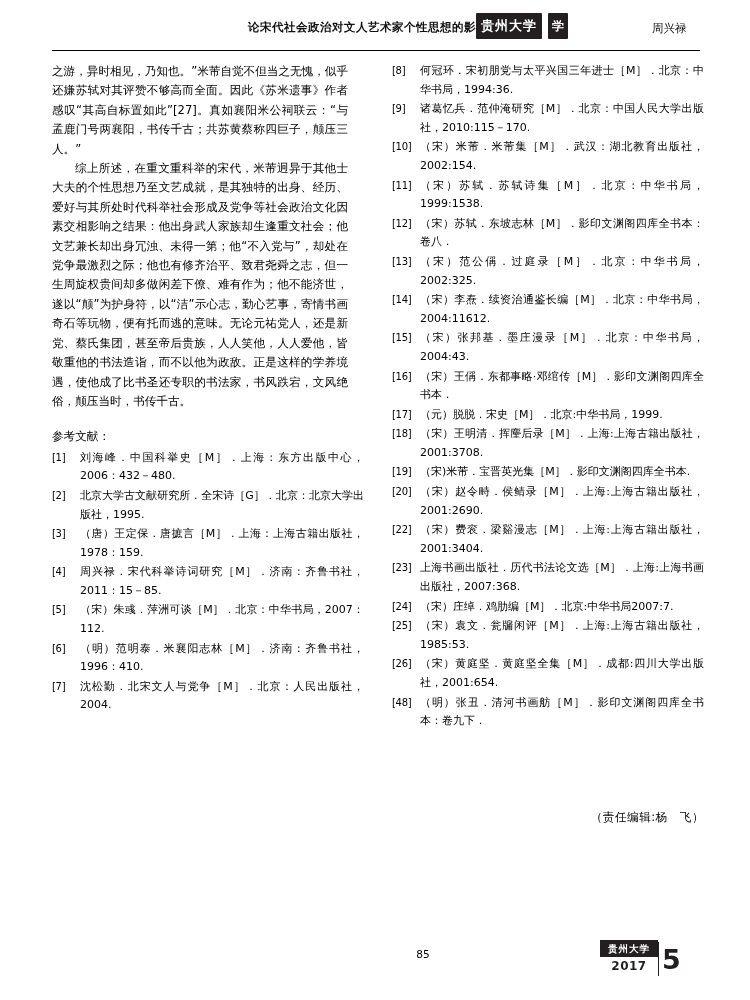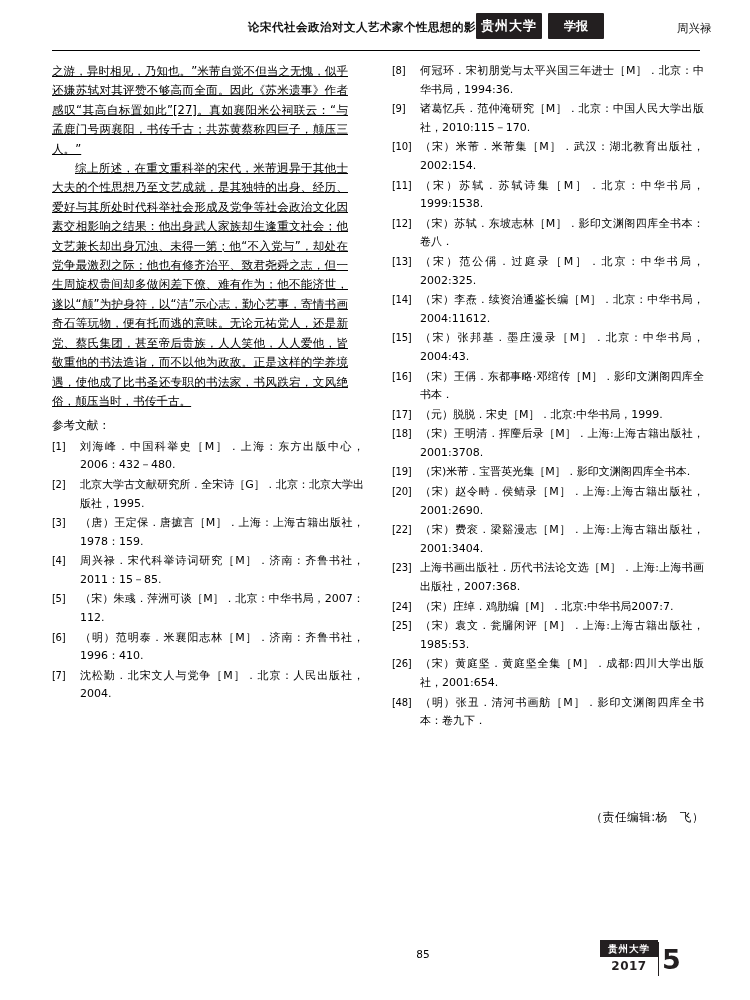--- a/index.html
+++ b/index.html
@@ -52,34 +52,34 @@
     font-weight: bold;
     text-align: center;
     line-height: 26px;
     letter-spacing: 1px;
     border-radius: 1px;
   }
   .journal-logo-2 {
     position: absolute;
     left: 496px;
     top: -5px;
-    width: 56px;
+    width: 20px;
     height: 26px;
     background: #231f20;
     color: #fff;
     font-size: 12px;
     font-weight: bold;
     text-align: center;
     line-height: 26px;
     letter-spacing: 0px;
     border-radius: 1px;
   }
   .header-author {
     position: absolute;
-    left: 625px;
+    left: 600px;
     top: 3px;
     font-size: 11.5px;
     color: #111;
     white-space: nowrap;
   }
   .header-rule {
     position: absolute;
     left: 52px;
     top: 50px;
     width: 648px;
@@ -95,26 +95,25 @@
     font-size: 11.6px;
     line-height: 19.4px;
     text-align: justify;
   }
   .col-left { left: 52px; }
   .col-right { left: 392px; }
 
   .body-p {
     margin: 0 16px 0 0;
     text-indent: 0;
-    text-decoration: underline;
   }
   .body-p.indent { text-indent: 23px; }
 
   .sec-title {
-    margin-top: 5px;
+    margin-top: 16px;
     margin-bottom: 2px;
     font-size: 11.6px;
     font-weight: normal;
   }
 
   
   .reflist {
     margin: 0;
     padding: 0;
     list-style: none;

